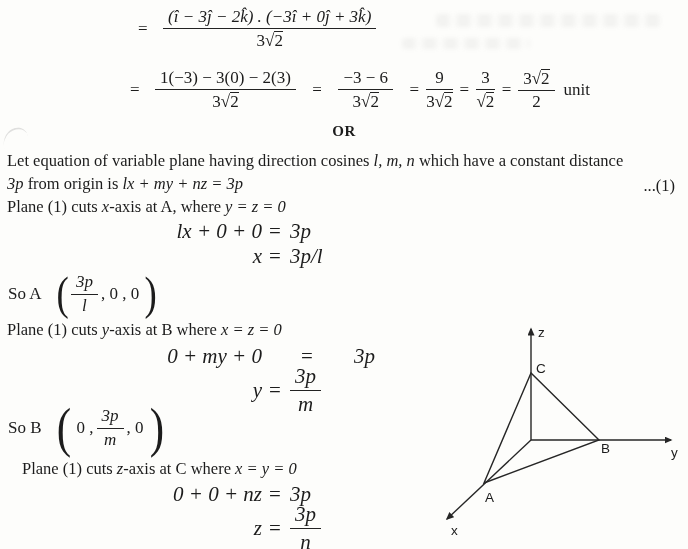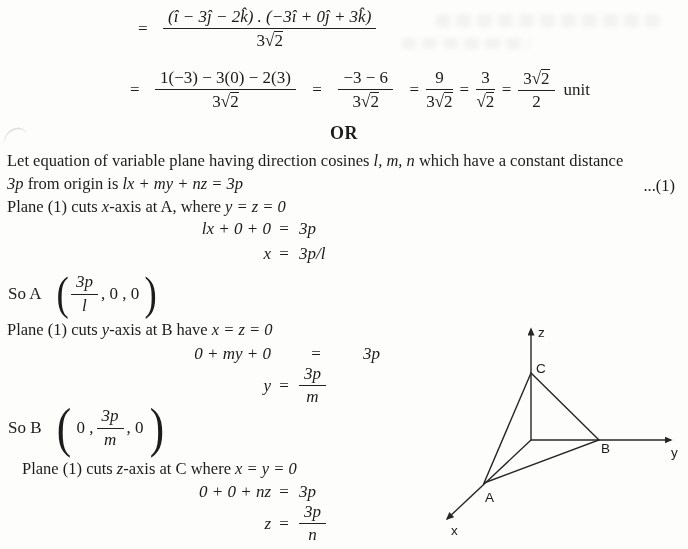--- a/index.html
+++ b/index.html
@@ -15,27 +15,27 @@
   .eqm{margin:0 7px;}
   .absgrp{display:inline-flex;align-items:flex-start;padding:2px 0;}
   .bar{width:1.5px;background:#222;margin:0 4px;}
   .frac{display:inline-flex;flex-direction:column;align-self:center;text-align:center;line-height:1.2;}
   .fn{padding:0 5px 1px;border-bottom:1.4px solid #222;}
   .fd{padding-top:1px;}
   .rad{display:inline-block;border-top:1.3px solid #222;line-height:1.1;margin-top:1px;}
   .unit{margin-left:9px;font-style:normal;}
   
   .orline{position:absolute;top:123px;left:0;width:688px;text-align:center;
-          font-weight:bold;font-size:18px;letter-spacing:.4px;}
+          font-weight:bold;font-size:15px;letter-spacing:.4px;}
   .textline{position:absolute;font-size:16.5px;white-space:nowrap;}
   .refnum{position:absolute;font-size:16.5px;}
   
-  .ceq{position:absolute;left:13px;width:430px;display:grid;
+  .ceq{position:absolute;left:4px;width:430px;display:grid;
        grid-template-columns:258px 26px auto;align-items:center;
-       font-size:17px;white-space:nowrap;}
+       font-size:21px;white-space:nowrap;}
   .ceq .l{text-align:right;}
   .ceq .e{text-align:center;}
   .ceq .r{text-align:left;padding-left:2px;}
   
   .soline{position:absolute;display:flex;align-items:center;font-size:17px;white-space:nowrap;}
   .so-label{margin-right:12px;}
   .bigp{font-size:46px;line-height:.9;font-weight:400;margin:0 1px;transform:scaleX(.8);}
   .bigp2{font-size:54px;}
   .so-seg{margin:18px 3px;}
   
@@ -133,21 +133,21 @@
     <span class="bigp">(</span>
     <span class="frac m">
       <span class="fn">3p</span>
       <span class="fd">l</span>
     </span>
     <span class="so-seg">, 0 , 0</span>
     <span class="bigp">)</span>
   </div>
 
   <div class="textline" style="top:320px;left:7px;">
-    <span>Plane (1) cuts </span><span class="m">y</span><span>-axis at B have </span><span class="m">x = z = 0</span>
+    <span>Plane (1) cuts </span><span class="m">y</span><span>-axis at B where </span><span class="m">x = z = 0</span>
   </div>
   <div class="ceq" style="top:344px;gap:32px;">
     <span class="l m">0 + my + 0</span>
     <span class="e">=</span>
     <span class="r m">3p</span>
   </div>
   <div class="ceq" style="top:364px;">
     <span class="l m">y</span>
     <span class="e">=</span>
     <span class="r">

